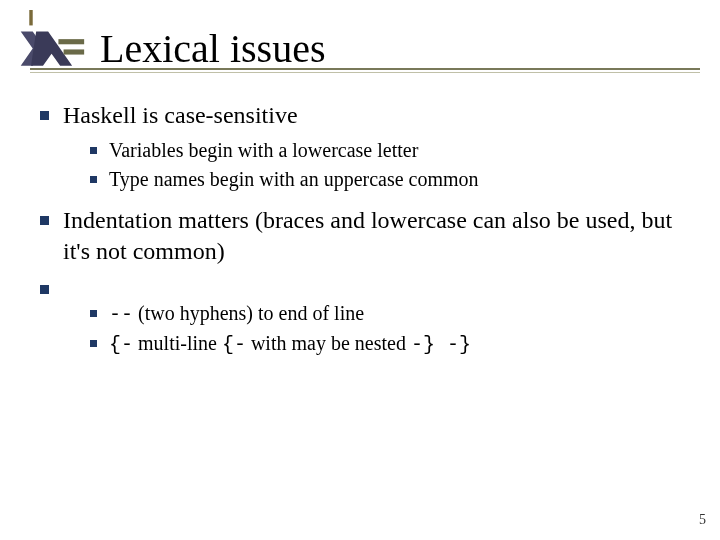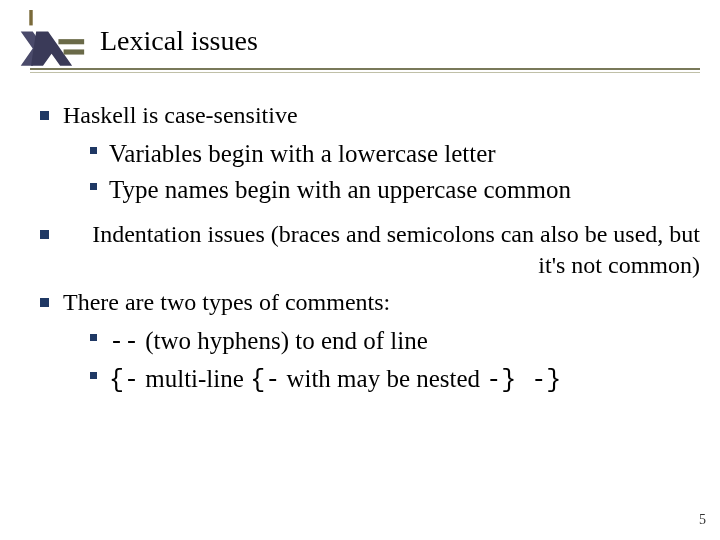--- a/index.html
+++ b/index.html
@@ -16,21 +16,21 @@
     position: absolute;
     top: 10px;
     left: 20px;
     width: 70px;
     height: 60px;
   }
   .title {
     position: absolute;
     top: 25px;
     left: 100px;
-    font-size: 28px;
+    font-size: 40px;
     font-weight: normal;
   }
   .underline {
     position: absolute;
     top: 68px;
     left: 30px;
     width: 670px;
     height: 2px;
     background: #797959;
   }
@@ -45,21 +45,20 @@
   .content {
     position: absolute;
     top: 100px;
     left: 40px;
     right: 20px;
   }
   .l1 {
     display: flex;
     align-items: flex-start;
     margin-bottom: 6px;
-    text-align: right;
   }
   .l1 .bullet {
     width: 9px;
     height: 9px;
     background: #1f3864;
     margin-top: 11px;
     margin-right: 14px;
     flex-shrink: 0;
   }
   .l1 .text {
@@ -78,21 +77,21 @@
   }
   .l2 .bullet {
     width: 7px;
     height: 7px;
     background: #1f3864;
     margin-top: 10px;
     margin-right: 12px;
     flex-shrink: 0;
   }
   .l2 .text {
-    font-size: 25px;
+    font-size: 20px;
     line-height: 1.35;
   }
   .mono {
     font-family: "Courier New", Courier, monospace;
   }
   .page-num {
     position: absolute;
     bottom: 12px;
     right: 14px;
     font-size: 14px;
@@ -127,26 +126,25 @@
       <div class="text">Variables begin with a lowercase letter</div>
     </div>
     <div class="l2">
       <div class="bullet"></div>
       <div class="text">Type names begin with an uppercase common</div>
     </div>
   </div>
 
   <div class="l1">
     <div class="bullet"></div>
-    <div class="text">Indentation issues (braces and semicolons can also be used, but it's not common)</div>
+    <div class="text">Indentation matters (braces and lowercase can also be used, but it's not common)</div>
   </div>
 
   <div class="l1">
     <div class="bullet"></div>
-    <div class="text">There are two types of comments:</div>
   </div>
 
   <div class="l2-group">
     <div class="l2">
       <div class="bullet"></div>
       <div class="text"><span class="mono"> --</span><span> (two hyphens) to end of line</span></div>
     </div>
     <div class="l2">
       <div class="bullet"></div>
       <div class="text"><span class="mono">{-</span><span>  multi-line </span><span class="mono">{-</span><span>  with may be nested </span><span class="mono">-}  -}</span></div>

